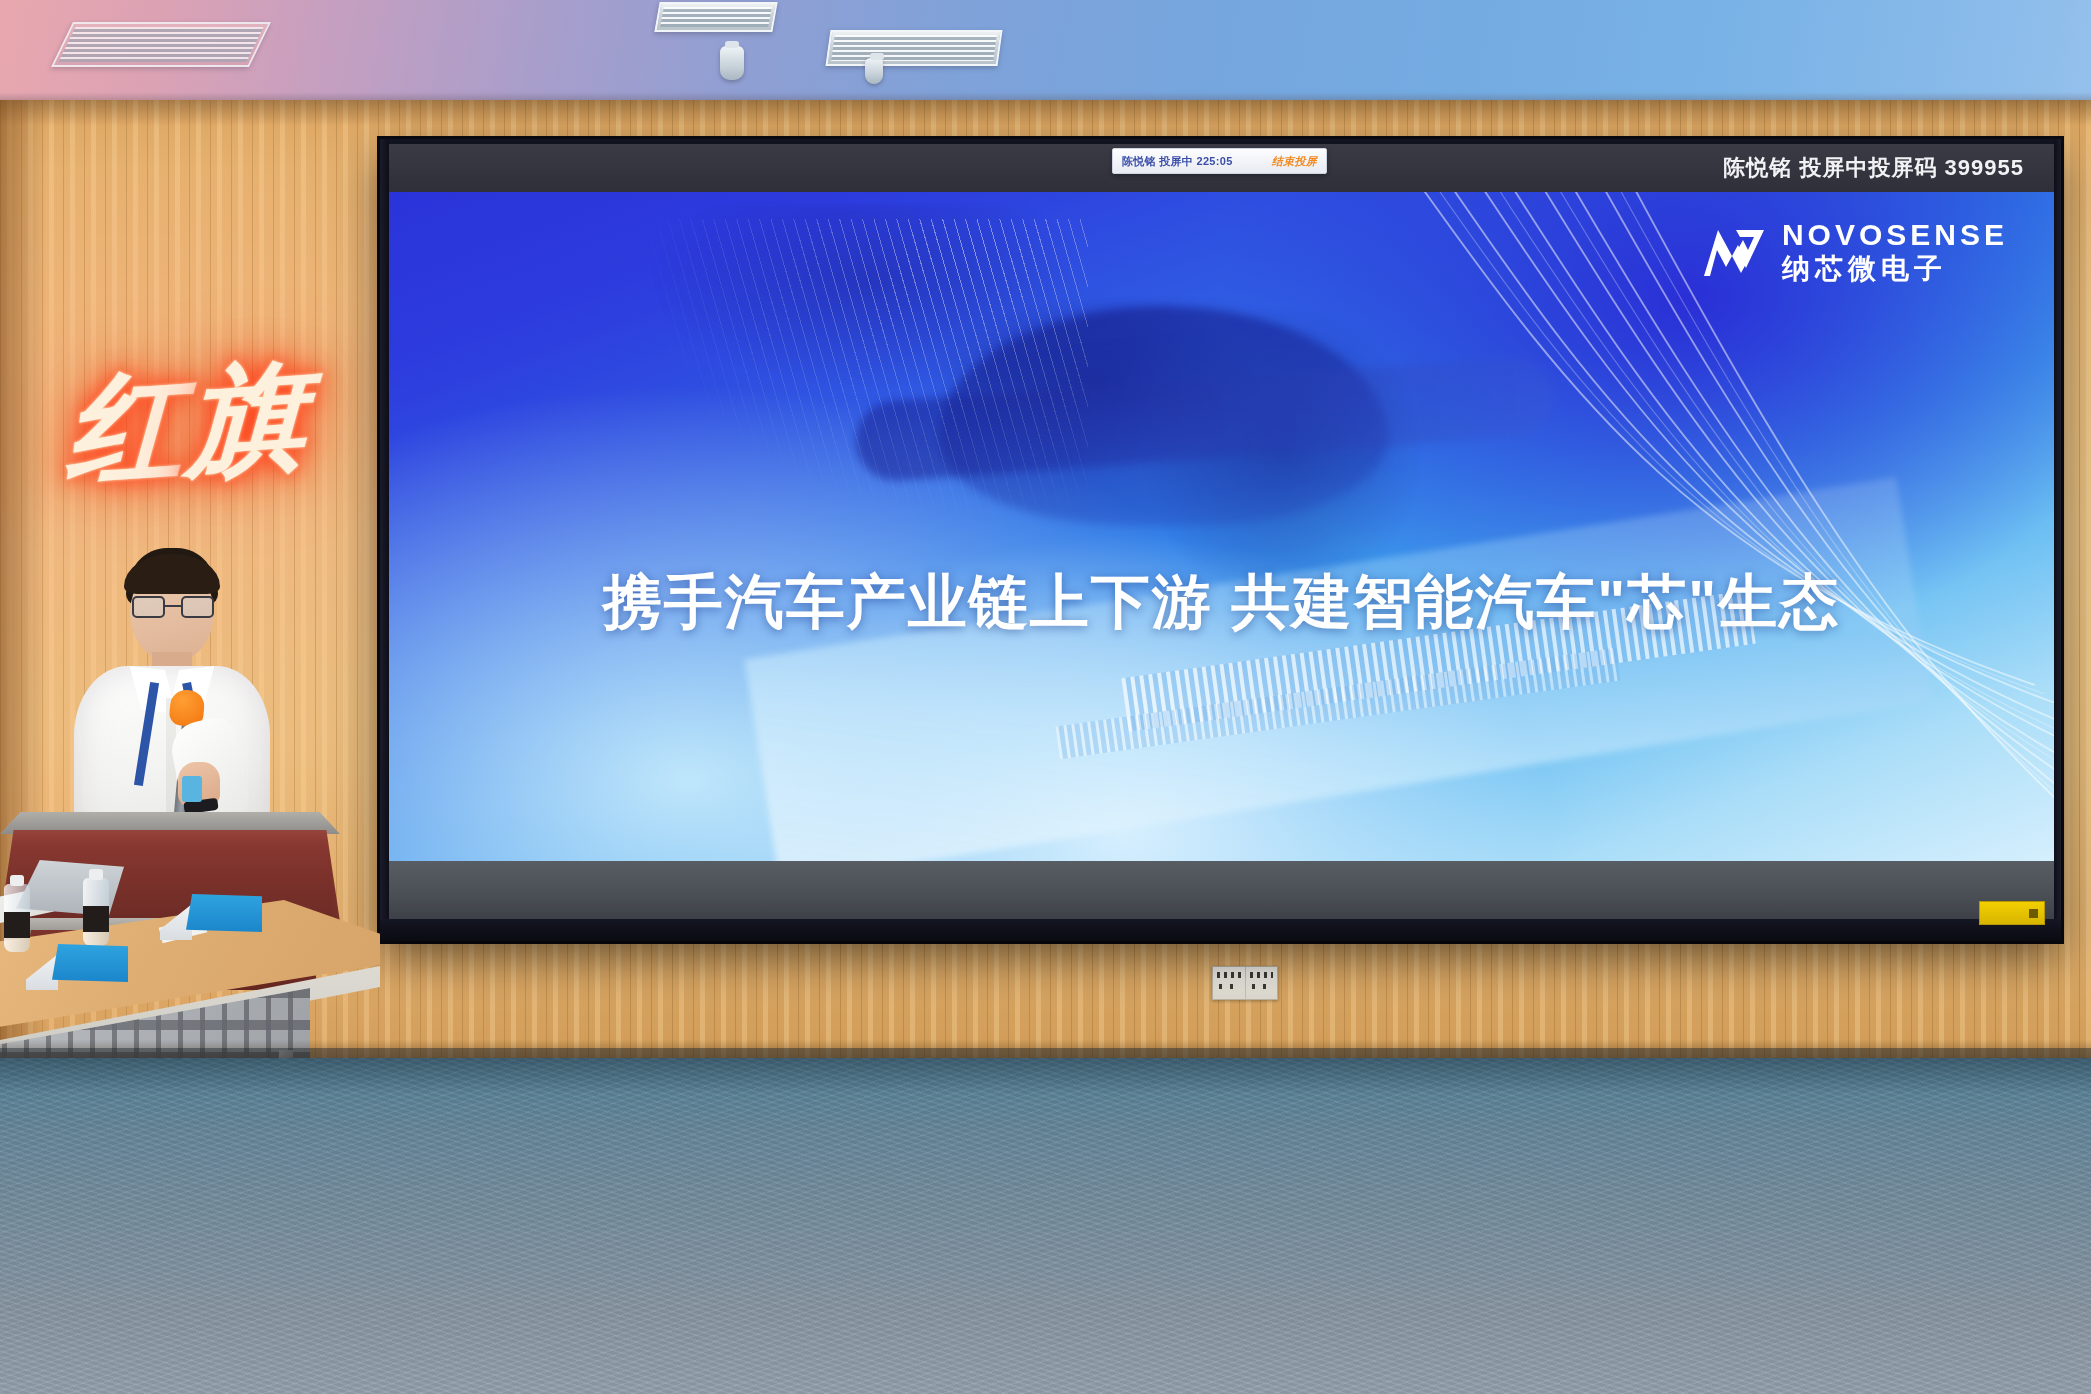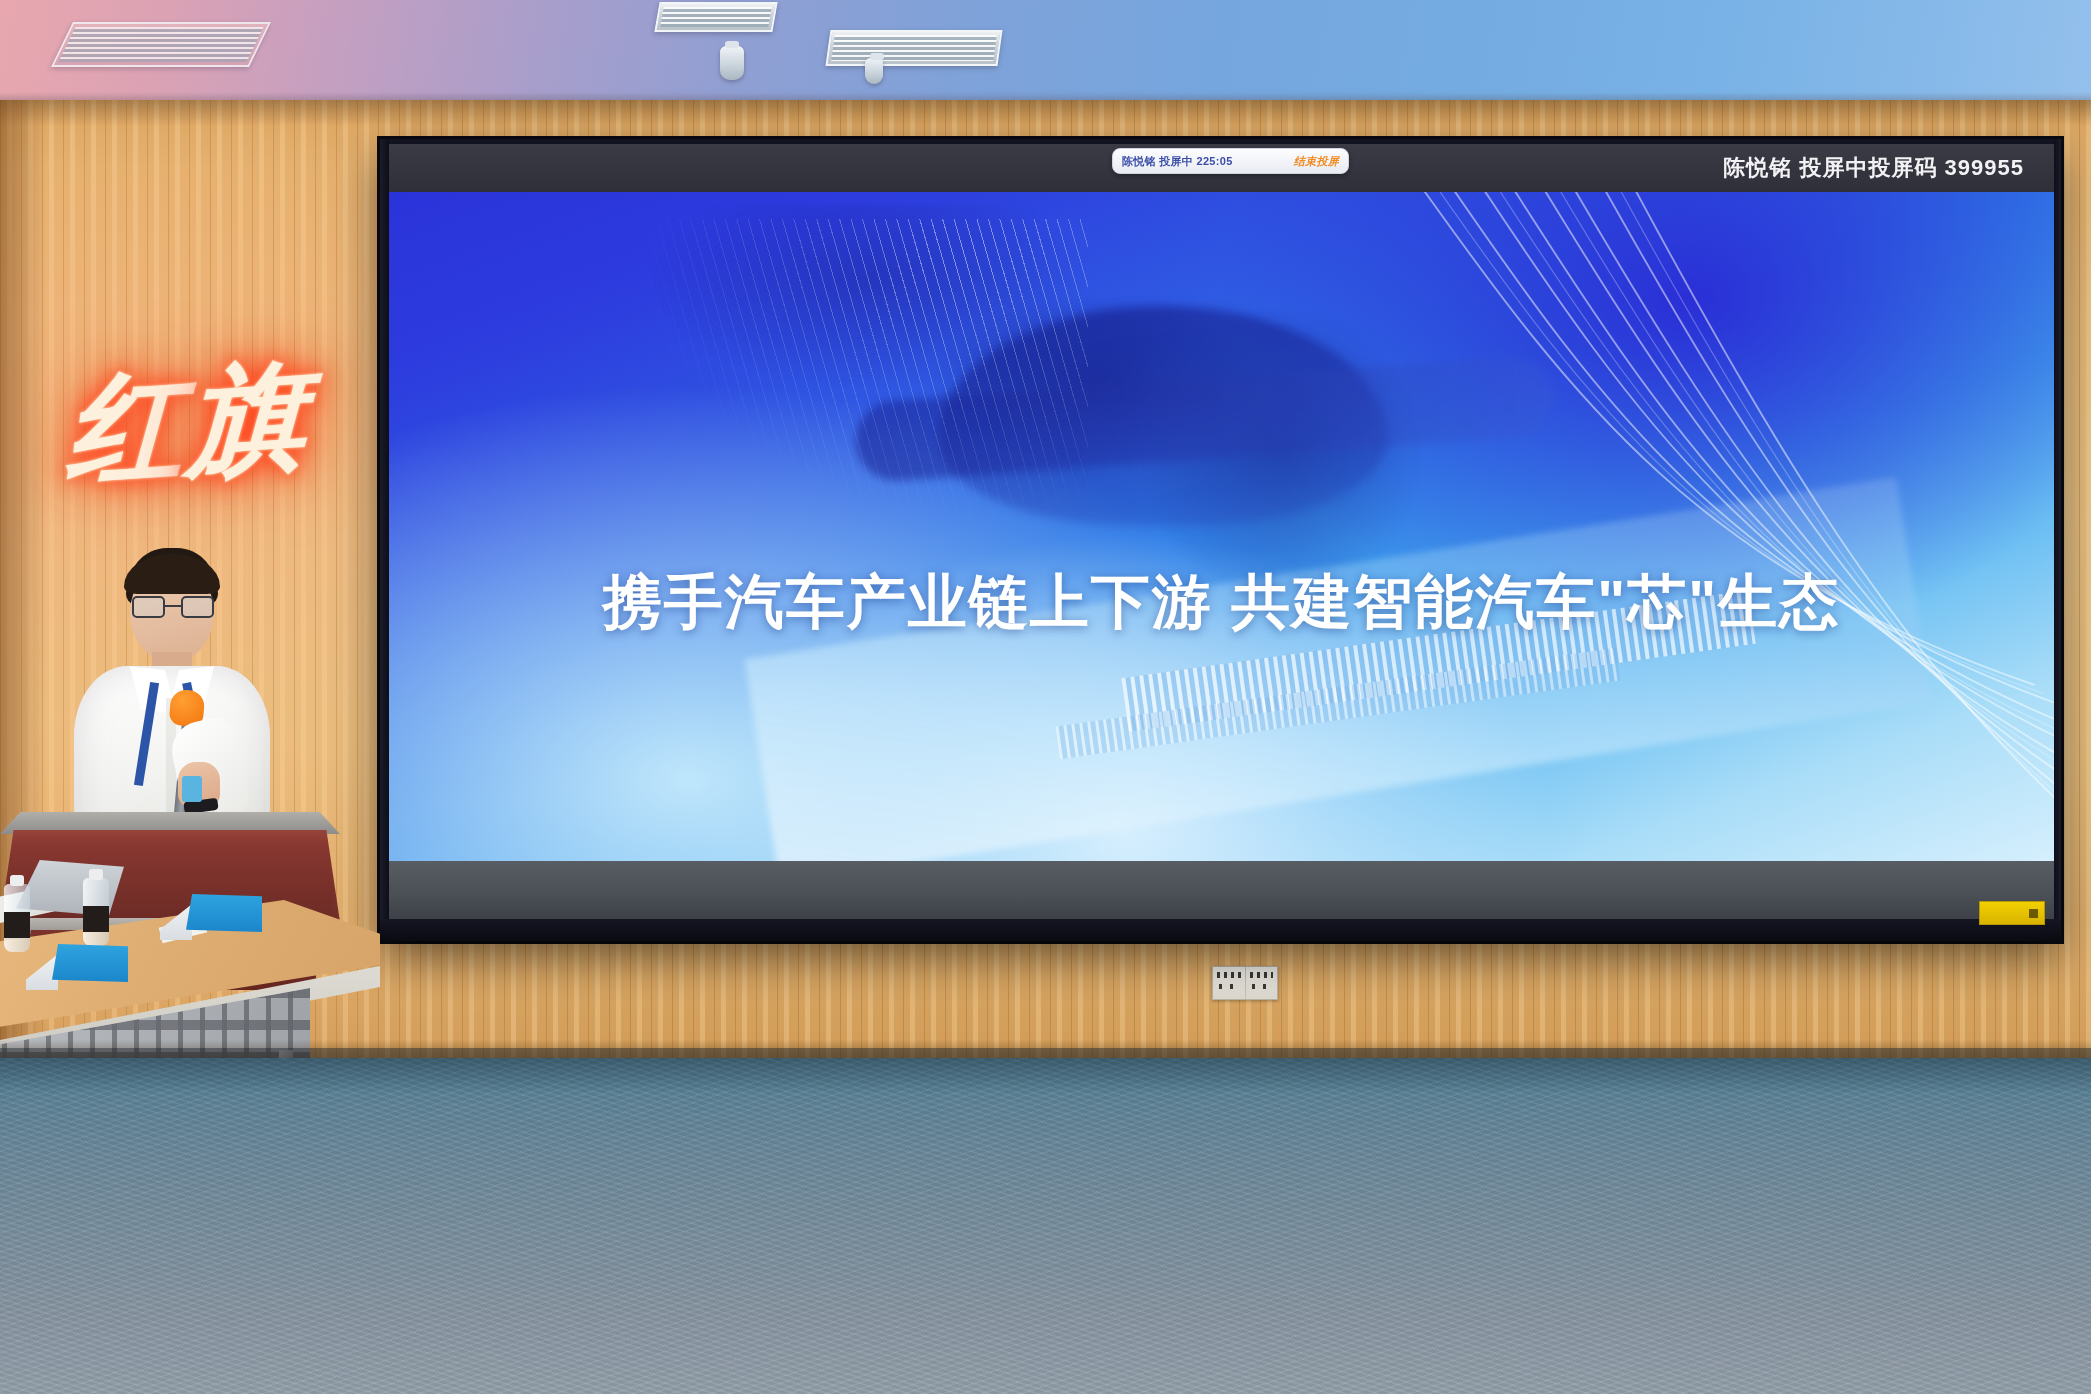--- a/index.html
+++ b/index.html
@@ -216,25 +216,25 @@
     position:absolute; right:46px; top:28px;
     display:flex; align-items:center; gap:16px;
   }
   #logo-mark{ width:64px; height:52px; }
   #logo-words{ display:flex; flex-direction:column; line-height:1; gap:5px; }
   #logo-en{ color:#fff; font-size:30px; font-weight:700; letter-spacing:4px; }
   #logo-cn{ color:#fff; font-size:28px; font-weight:700; letter-spacing:5px; }
 
   
   #mini-cast{
-    position:absolute; left:1112px; top:148px; width:237px; height:26px;
+    position:absolute; left:1112px; top:148px; width:215px; height:26px;
     background:linear-gradient(to bottom,#fdfdff,#e8ebf2);
     border:1px solid #cfd5e0;
     display:flex; align-items:center; justify-content:space-between;
-    padding:0 9px; border-radius:8px;
+    padding:0 9px; border-radius:2px;
     box-shadow:0 2px 5px rgba(0,0,0,.30);
     font-size:11px; font-weight:700; z-index:30;
   }
   #mini-cast .mc-left{ color:#3a4ea8; letter-spacing:.3px; }
   #mini-cast .mc-btn{ color:#f08a22; letter-spacing:.3px; cursor:pointer;font-style:italic; }
 
   
   #podium-block{ position:absolute; left:0; top:520px; width:350px; height:420px; }
 
   #person{ position:absolute; left:56px; top:28px; width:230px; height:310px; }
@@ -476,20 +476,31 @@
             <path d="M146,-20 C 316,245 446,438 790,570"></path>
             <path d="M210,-20 C 380,266 510,470 818,618"></path>
             <path d="M274,-20 C 444,290 574,506 842,672"></path>
             <path d="M338,-20 C 508,317 638,546 860,734"></path>
           </g>
         </svg>
       </div>
 
       <div id="slide-title">携手汽车产业链上下游 共建智能汽车"芯"生态</div>
 
+      <div id="logo">
+        <svg id="logo-mark" viewBox="0 0 64 52">
+          <path d="M2,50 L16,4 L30,30 L24,41 L15,24 L8,50 Z" fill="#ffffff"></path>
+          <path d="M34,4 L48,4 L62,4 L44,42 L35,25 L41,14 L46,24 L52,11 L38,11 Z" fill="#ffffff"></path>
+          <path d="M30,30 L36,19 L45,36 L39,47 Z" fill="#ffffff"></path>
+        </svg>
+        <div id="logo-words">
+          <div id="logo-en">NOVOSENSE</div>
+          <div id="logo-cn">纳芯微电子</div>
+        </div>
+      </div>
     </div>
 
     <div id="screen-lower-strip"></div>
     <div class="bezel-side" id="bezel-bottom">
       <div id="yellow-tag"></div>
     </div>
   </div>
 
   <div id="mini-cast">
     <span class="mc-left">陈悦铭 投屏中 225:05</span>

